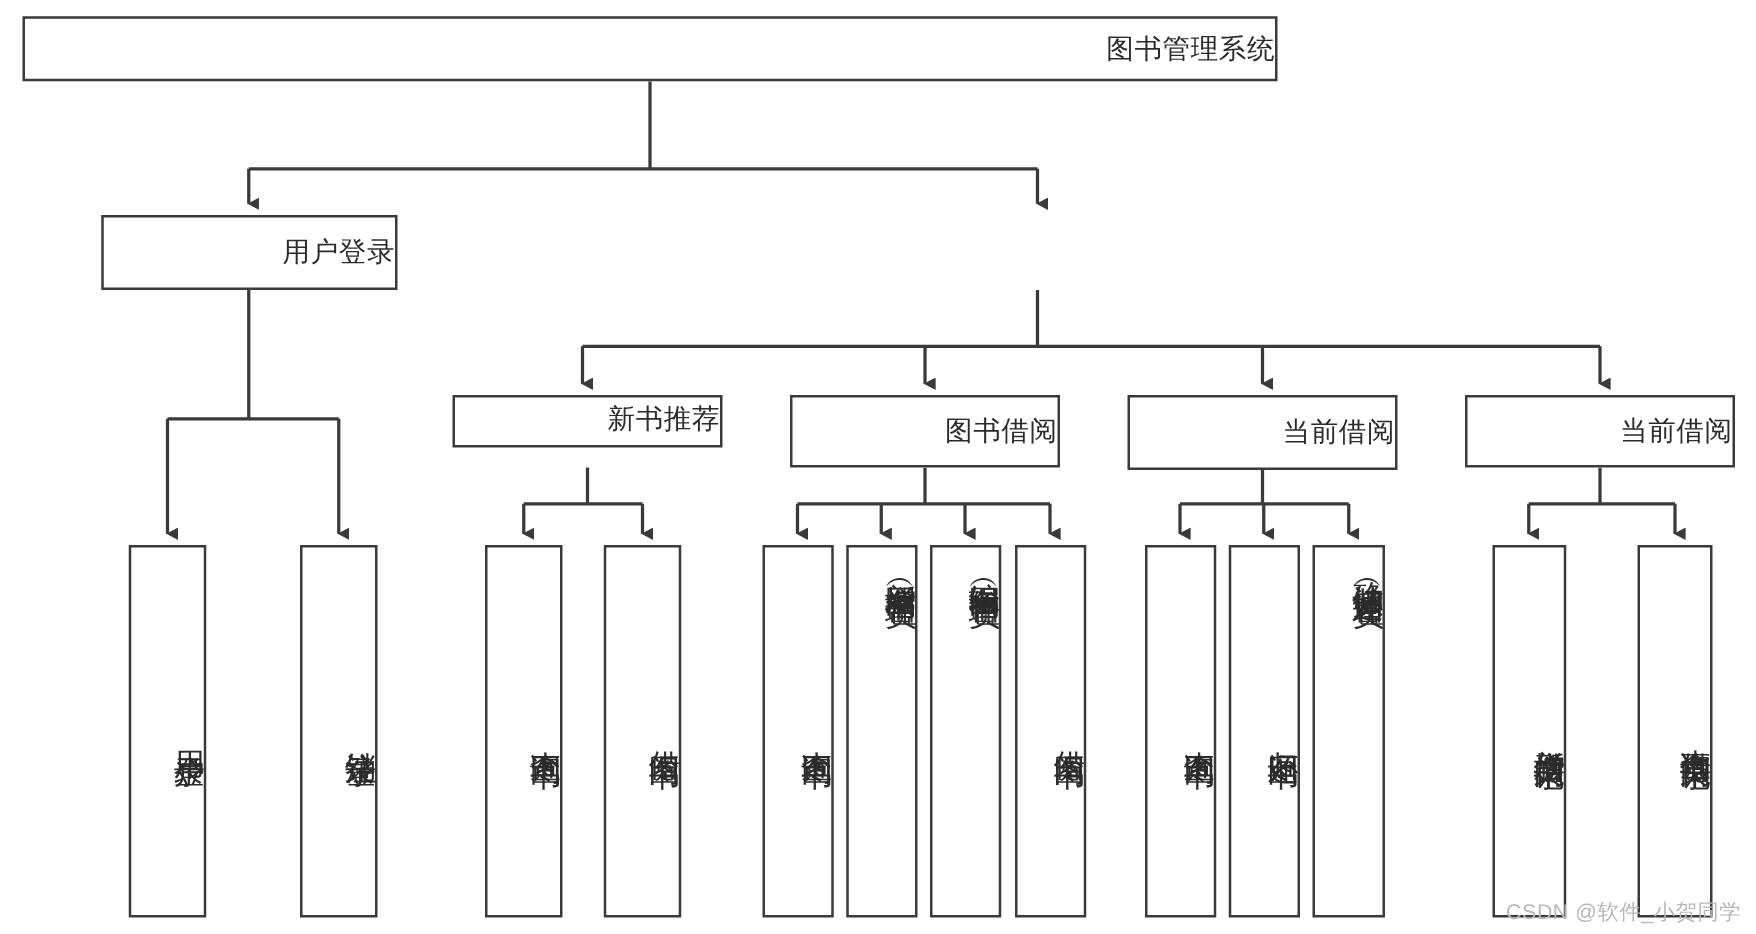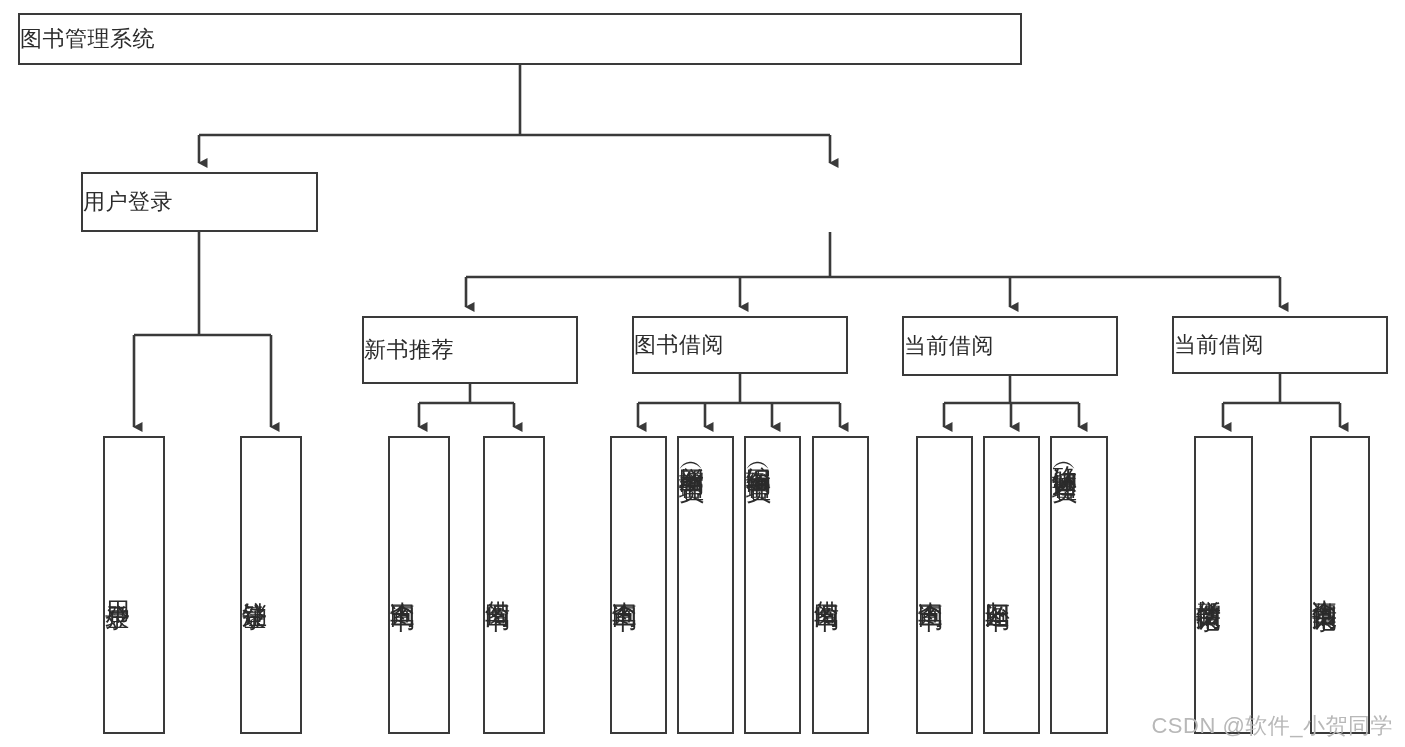--- a/index.html
+++ b/index.html
@@ -25,21 +25,21 @@
     height: 747px;
     pointer-events: none;
   }
   .node {
     position: absolute;
     box-sizing: border-box;
     border: 2px solid #3a3a3a;
     background: #ffffff;
     display: flex;
     align-items: center;
-    justify-content: flex-start;
+    justify-content: flex-end;
     color: #2b2b2b;
   }
   .node .label {
     line-height: 1.08;
     text-align: center;
     white-space: pre-line;
   }
   .node.horiz .label {
     font-size: 22px;
     letter-spacing: 0.5px;
@@ -56,21 +56,21 @@
     letter-spacing: 2px;
   }
   .node.vert.center-v {
     align-items: center;
     padding-top: 0;
   }
   #watermark {
     position: absolute;
     right: 12px;
     bottom: 6px;
-    font-size: 22px;
+    font-size: 17px;
     color: #b8b8b8;
     letter-spacing: 0.5px;
     user-select: none;
   }
 </style>
 </head>
 <body>
 
 <div id="canvas">
 
@@ -125,21 +125,21 @@
   </svg>
 
   <div class="node horiz" id="node-root" style="left: 18px; top: 13px; width: 1004px; height: 52px;">
     <span class="label">图书管理系统</span>
   </div>
 
   <div class="node horiz" id="node-l1-0" style="left: 81px; top: 172px; width: 237px; height: 60px;">
     <span class="label">用户登录</span>
   </div>
 
-  <div class="node horiz" id="node-l2-0" style="left: 362px; top: 316px; width: 216px; height: 68px;">
+  <div class="node horiz" id="node-l2-0" style="left: 362px; top: 316px; width: 216px; height: 42px; font-family: Liberation Mono, monospace;">
     <span class="label">新书推荐</span>
   </div>
   <div class="node horiz" id="node-l2-1" style="left: 632px; top: 316px; width: 216px; height: 58px;">
     <span class="label">图书借阅</span>
   </div>
   <div class="node horiz" id="node-l2-2" style="left: 902px; top: 316px; width: 216px; height: 60px;">
     <span class="label">当前借阅</span>
   </div>
   <div class="node horiz" id="node-l2-3" style="left: 1172px; top: 316px; width: 216px; height: 58px;">
     <span class="label">当前借阅</span>

